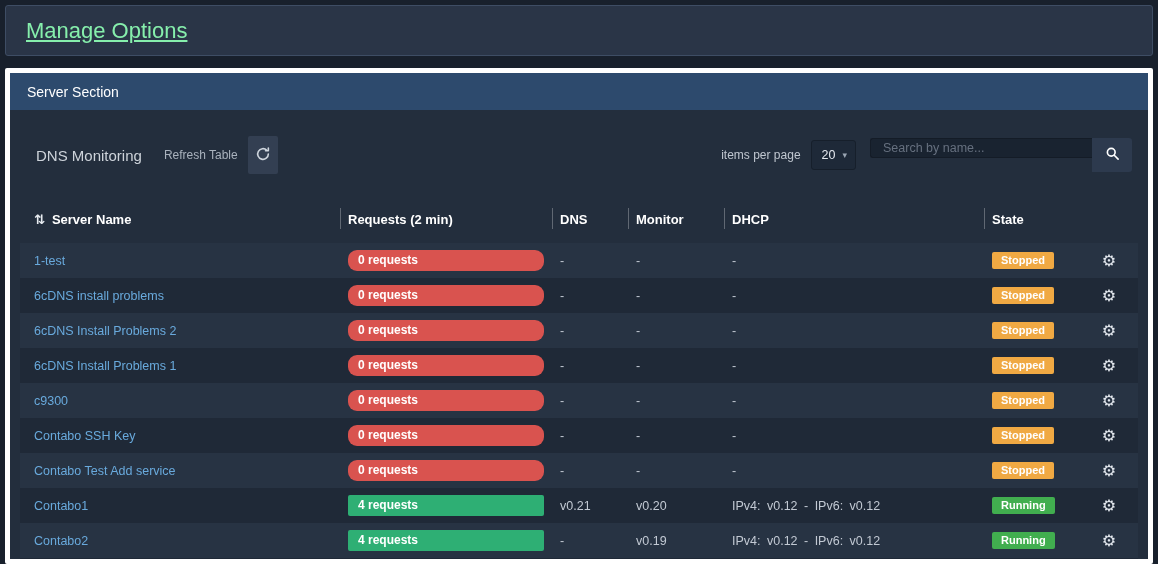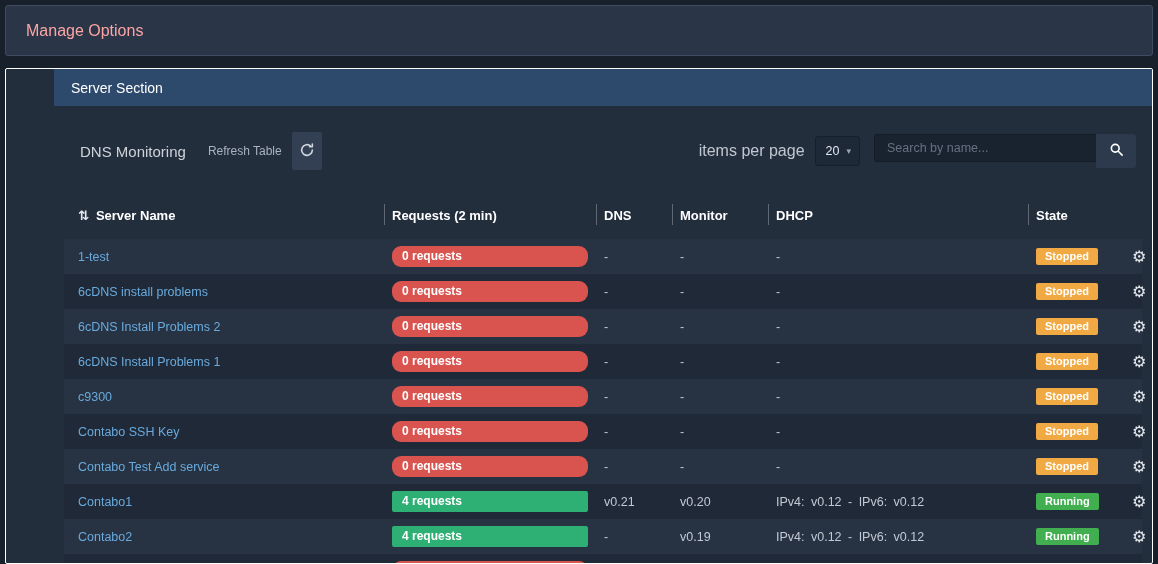--- a/index.html
+++ b/index.html
@@ -15,41 +15,40 @@
     margin: 5px 5px 0 5px;
     height: 51px;
     background: #2a3547;
     border: 1px solid #3e4d64;
     border-radius: 3px;
     display: flex;
     align-items: center;
     justify-content: space-between;
     padding: 0 18px 0 20px;
   }
-  .topbar-title { font-size: 16px; color: #fca5a5; font-weight: 400; }
+  .topbar-title { font-size: 22px; color: #86efac; font-weight: 400; text-decoration: underline; }
   .btn-add {
     background: var(--accent-green, #3dae4e);
     color: #fff;
     border: none;
     border-radius: 3px;
     font-size: 13px;
     padding: 9px 15px;
     cursor: pointer;
     font-family: inherit;
   }
 
   
   .panel {
     margin: 12px 5px 0 5px;
     background: #232e3d;
-    border: 1px solid #ffffff;
+    border: 5px solid #ffffff;
     border-radius: 2px;
     height: 496px;
     overflow: hidden;
-    padding-left: 48px;
   }
   .panel-header {
     background: #2d4a6d;
     height: 37px;
     display: flex;
     align-items: center;
     padding: 0 17px;
     font-size: 14px;
     color: #ffffff;
   }
@@ -64,36 +63,36 @@
   .refresh-label { font-size: 12px; color: #a9b2bd; margin-left: 22px; margin-right: 10px; }
   .btn-refresh {
     width: 30px; height: 38px;
     background: #333f52;
     border: none;
     border-radius: 2px;
     display: flex; align-items: center; justify-content: center;
     cursor: pointer;
   }
   .toolbar-right { margin-left: auto; display: flex; align-items: center; }
-  .ipp-label { font-size: 16px; color: #c0c7d0; margin-right: 10px; }
+  .ipp-label { font-size: 12px; color: #c0c7d0; margin-right: 10px; }
   .ipp-select {
     background: #1e2938;
     border: 1px solid #161f2b;
     border-radius: 3px;
     height: 30px;
     padding: 0 8px 0 10px;
     display: flex; align-items: center;
     font-size: 12.5px; color: #e4e8ee;
     cursor: pointer;
     margin-right: 14px;
   }
   .ipp-caret { font-size: 9px; color: #9aa5b2; margin-left: 7px; }
   .search-wrap { display: flex; }
   .search-input {
-    width: 222px; height: 28px;
+    width: 222px; height: 20px;
     background: #192330;
     border: 1px solid #141c27;
     border-right: none;
     border-radius: 3px 0 0 3px;
     color: #d6dbe2;
     font-size: 12.5px;
     padding: 0 12px;
     font-family: inherit;
     outline: none;
   }

